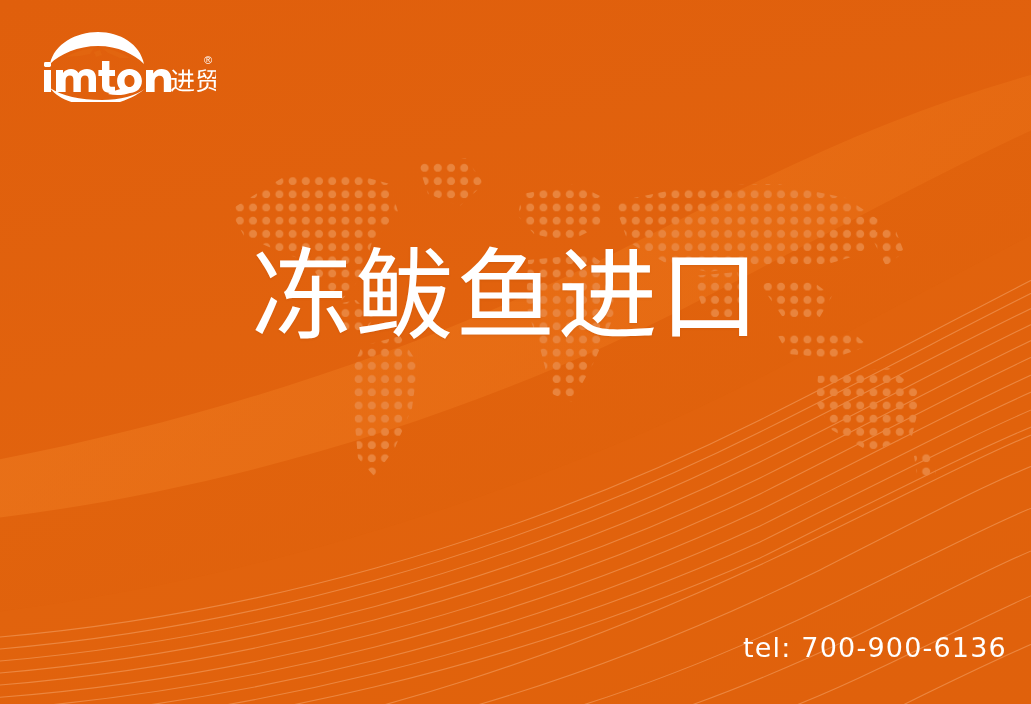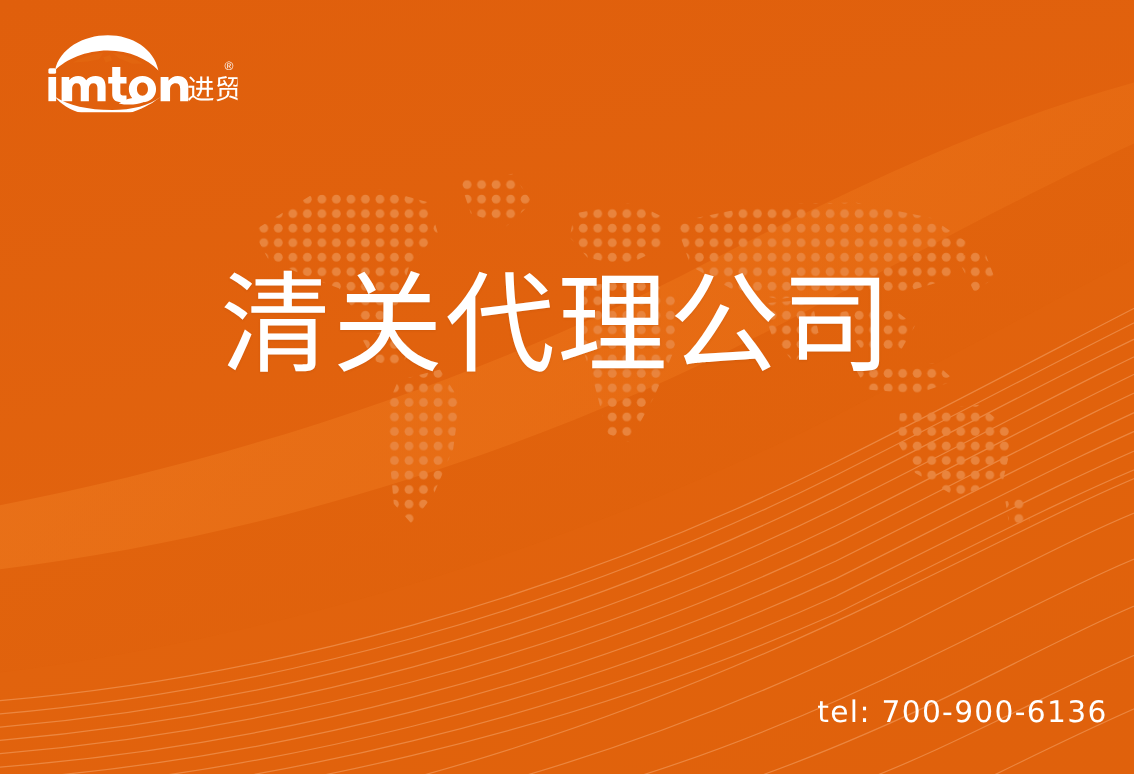--- a/index.html
+++ b/index.html
@@ -230,18 +230,18 @@
       <g fill="#ffffff">
         <path d="M 14 58 C 26 74 56 80 84 72 C 96 68 104 63 110 58
                  C 100 66 84 70 66 70 C 44 70 26 66 14 58 Z"></path>
         <path d="M 72 64 c 6 -4 14 -6 20 -5 l -3 2 l 7 0 l -2 2
                  c -5 2 -14 3 -22 1 Z"></path>
       </g>
     </svg>
   </div>
 
   <div class="headline">
-    <div class="headline-line">清关代理公司</div>
+    <div class="headline-line">冻鲅鱼进口</div>
   </div>
 
   <div class="tel">tel: 700-900-6136</div>
 
 </div>
 
 </body></html>

